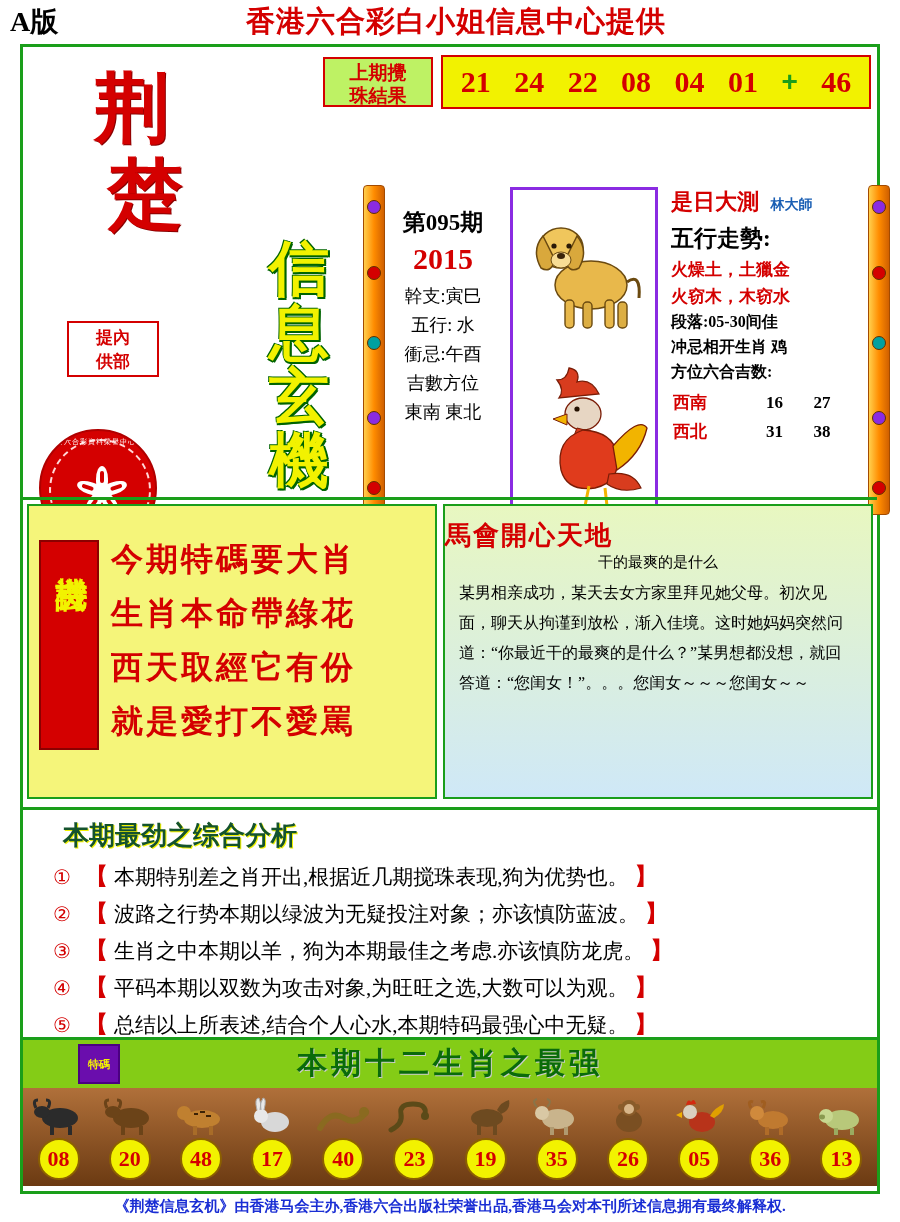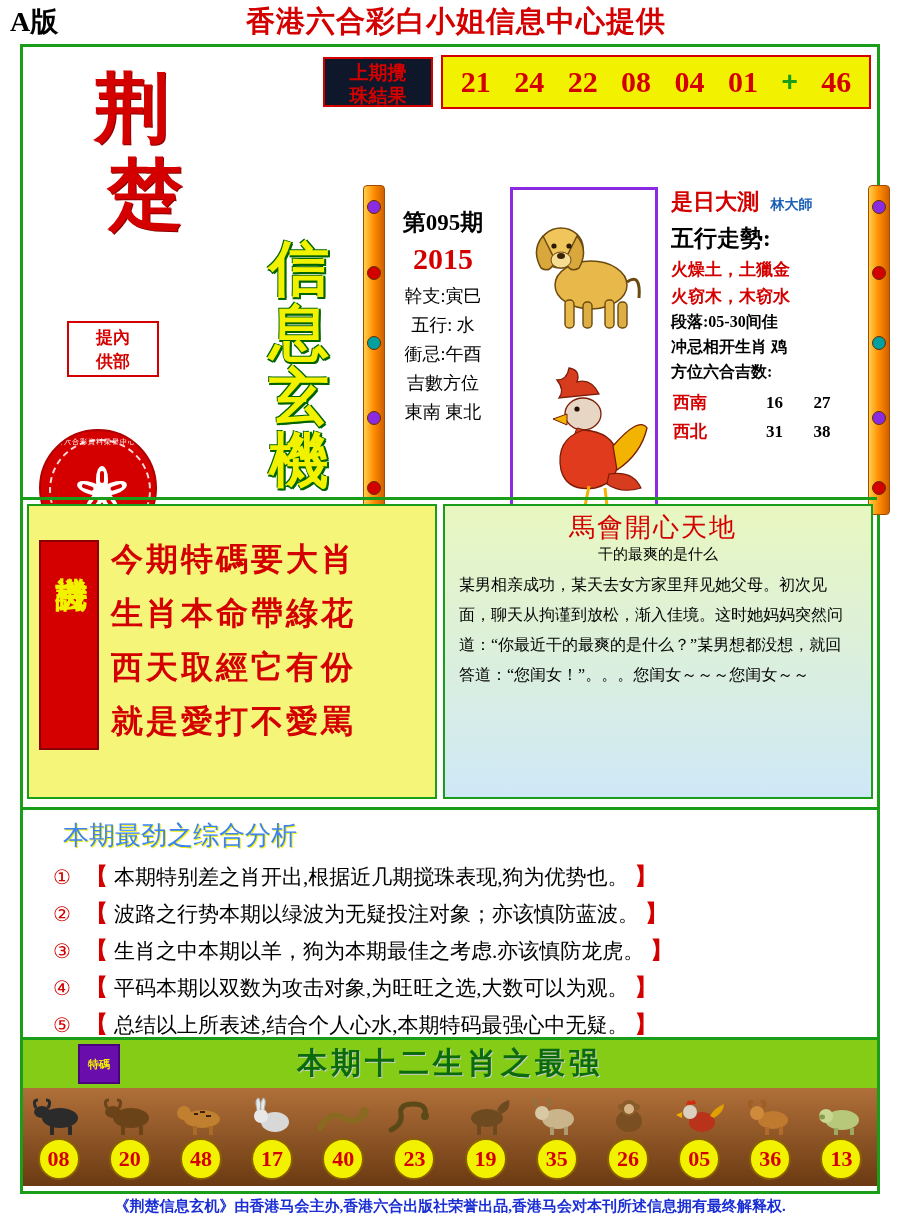--- a/index.html
+++ b/index.html
@@ -83,21 +83,21 @@
     border-radius:50% 50% 40% 40%;
     transform-origin:6px 26px;
   }
   .petal i {
     position:absolute; left:4px; top:5px; width:4px; height:12px;
     background:#d40000; border-radius:2px; display:block;
   }
   
   .prevBox {
     position:absolute; left:300px; top:10px; width:110px; height:50px;
-    border:2px solid #d40000; background:#0f172a;
+    border:2px solid #d40000; background:#bef264;
     color:#d40000; font-weight:bold; font-size:19px; line-height:23px;
     text-align:center; padding-top:2px;
     font-family:"Liberation Serif", serif;
   }
   .ballBar {
     position:absolute; left:418px; top:8px; width:430px; height:54px;
     background:#f2f200; border:2px solid #d40000;
     display:flex; align-items:center; justify-content:space-around;
     padding:0 6px;
   }
@@ -174,39 +174,39 @@
     font-family:"Liberation Serif", serif;
     font-size:32px; font-weight:bold; color:#d40000;
     line-height:54px; letter-spacing:3px;
   }
   .jokeCell {
     position:absolute; left:420px; top:4px; width:430px; height:295px;
     background:linear-gradient(to bottom,#e8f7c0,#cfe8f7);
     border:2px solid #1a9e1a;
   }
   .jokeTitle {
-    text-align:center; padding:4px 10px 0 0;
-    font-family:"Liberation Serif", serif;
-    font-size:26px; font-weight:normal; color:#d40000;
+    text-align:left; padding:12px 10px 0 0;
+    font-family:"Liberation Serif", serif;
+    font-size:26px; font-weight:bold; color:#d40000;
     letter-spacing:2px;
   }
   .jokeSub {
     text-align:center; font-size:15px; color:#000; margin-top:0;
     font-family:"Liberation Serif", serif;
   }
   .jokeBody {
     padding:6px 14px; font-size:16px; line-height:30px; color:#000;
     font-family:"Liberation Serif", serif;
   }
   
   .row3 { position:relative; height:230px; border-top:3px solid #1a9e1a; }
   .anaTitle {
     margin:8px 0 0 40px;
     font-family:"Liberation Serif", serif;
-    font-size:26px; font-weight:normal; color:#3b82f6;
+    font-size:26px; font-weight:bold; color:#14532d;
     text-shadow:1px 1px 0 #f2f200;
   }
   .anaList { margin:8px 0 0 22px; }
   .anaItem {
     display:flex; align-items:center;
     font-family:"Liberation Serif", serif;
     font-size:21px; color:#000; margin:6px 0;
   }
   .anaItem .idx { color:#d40000; font-size:20px; width:34px; text-align:center; }
   .anaItem .br { color:#d40000; font-weight:bold; font-size:23px; padding:0 6px; }

